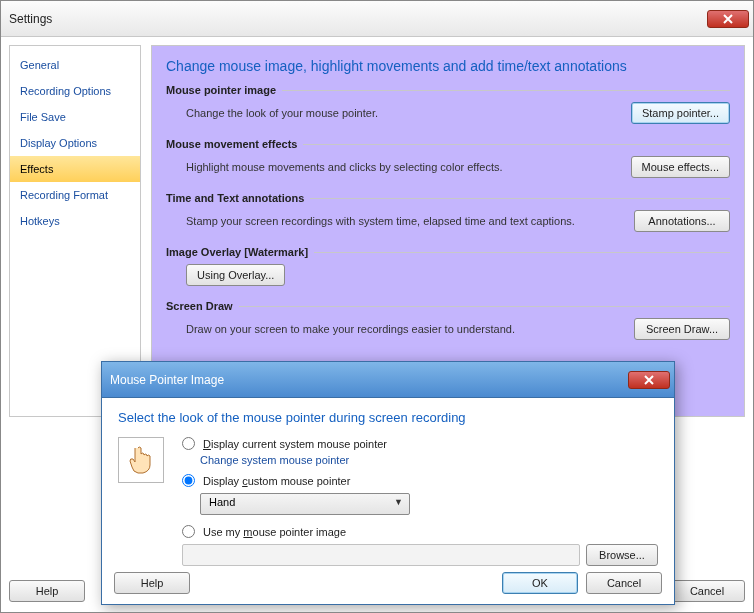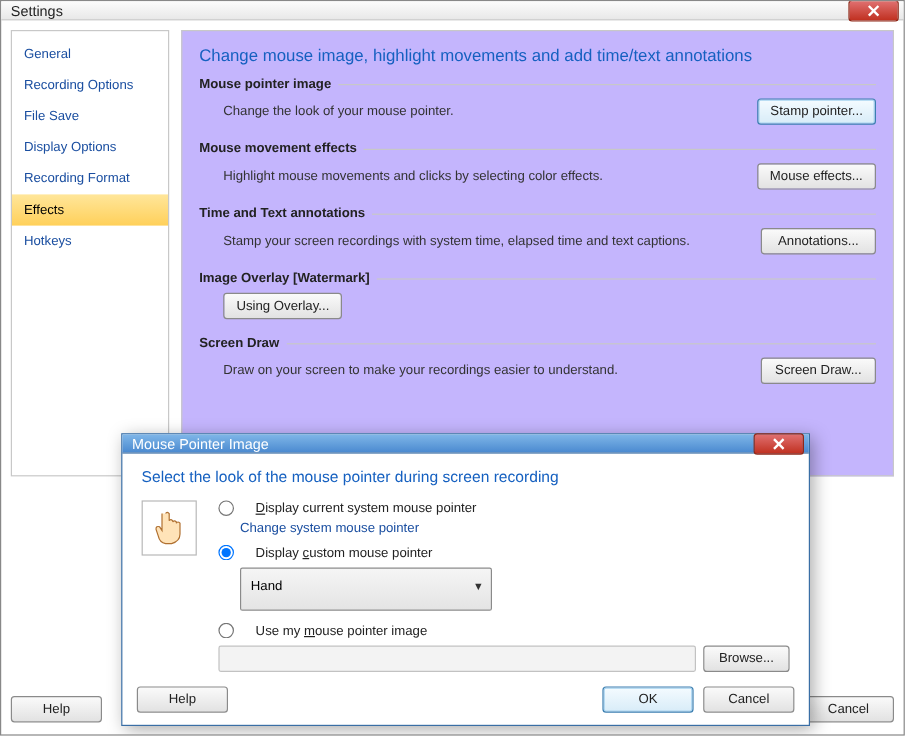--- a/index.html
+++ b/index.html
@@ -7,21 +7,21 @@
     font-family: "Segoe UI", Tahoma, sans-serif;
     font-size: 11px;
     background: #fff;
     width: 754px;
     height: 613px;
     position: relative;
     overflow: hidden;
     border: 1px solid #888;
   }
   .titlebar {
-    height: 16px;
+    height: 36px;
     background: linear-gradient(#fcfcfc, #e8e8e8);
     border-bottom: 1px solid #c8c8c8;
     display: flex;
     align-items: center;
     padding: 0 4px 0 8px;
     justify-content: space-between;
   }
   .titlebar .title { font-size: 12px; color: #222; }
   .close-btn {
     width: 42px; height: 18px;
@@ -142,33 +142,33 @@
     display: flex; gap: 18px;
   }
   .preview {
     width: 46px; height: 46px;
     border: 1px solid #b8b8b8;
     background: #fff;
     display:flex;align-items:center;justify-content:center;
   }
   .options { flex:1; }
   .opt {
-    display: flex; align-items: center; gap: 18px;
+    display: flex; align-items: center; gap: 8px;
     margin-bottom: 6px;
     font-size: 11px; color: #222;
   }
   .opt.sublink {
     padding-left: 18px; color: #1a4ea0; margin-top:-2px; margin-bottom:8px;
     font-size:11px;
   }
   .opt input[type=radio] { margin:0; }
   .underline-letter { text-decoration: underline; }
   .combo {
     margin-left: 18px;
-    width: 210px; height: 36px;
+    width: 210px; height: 22px;
     border: 1px solid #8a8a8a;
     background: linear-gradient(#f5f5f5,#e4e4e4);
     display:flex;align-items:center;justify-content:space-between;
     padding:0 6px 4px 8px;
     font-size:11px;
     border-radius:2px;
     margin-bottom:10px;
   }
   .combo .arrow { font-size:9px; color:#333; }
   .pathrow {
@@ -195,22 +195,22 @@
       </svg>
   </div>
 </div>
 
 <div class="main">
   <div class="sidebar">
     <div class="sidebar-item">General</div>
     <div class="sidebar-item">Recording Options</div>
     <div class="sidebar-item">File Save</div>
     <div class="sidebar-item">Display Options</div>
+    <div class="sidebar-item selected">Effects</div>
     <div class="sidebar-item">Recording Format</div>
-    <div class="sidebar-item selected">Effects</div>
     <div class="sidebar-item">Hotkeys</div>
   </div>
 
   <div class="content">
     <div class="page-title">Change mouse image, highlight movements and add time/text annotations</div>
 
     <div class="section">
       <div class="section-head">
           <span class="label">Mouse pointer image</span>
           <span class="rule"></span>

